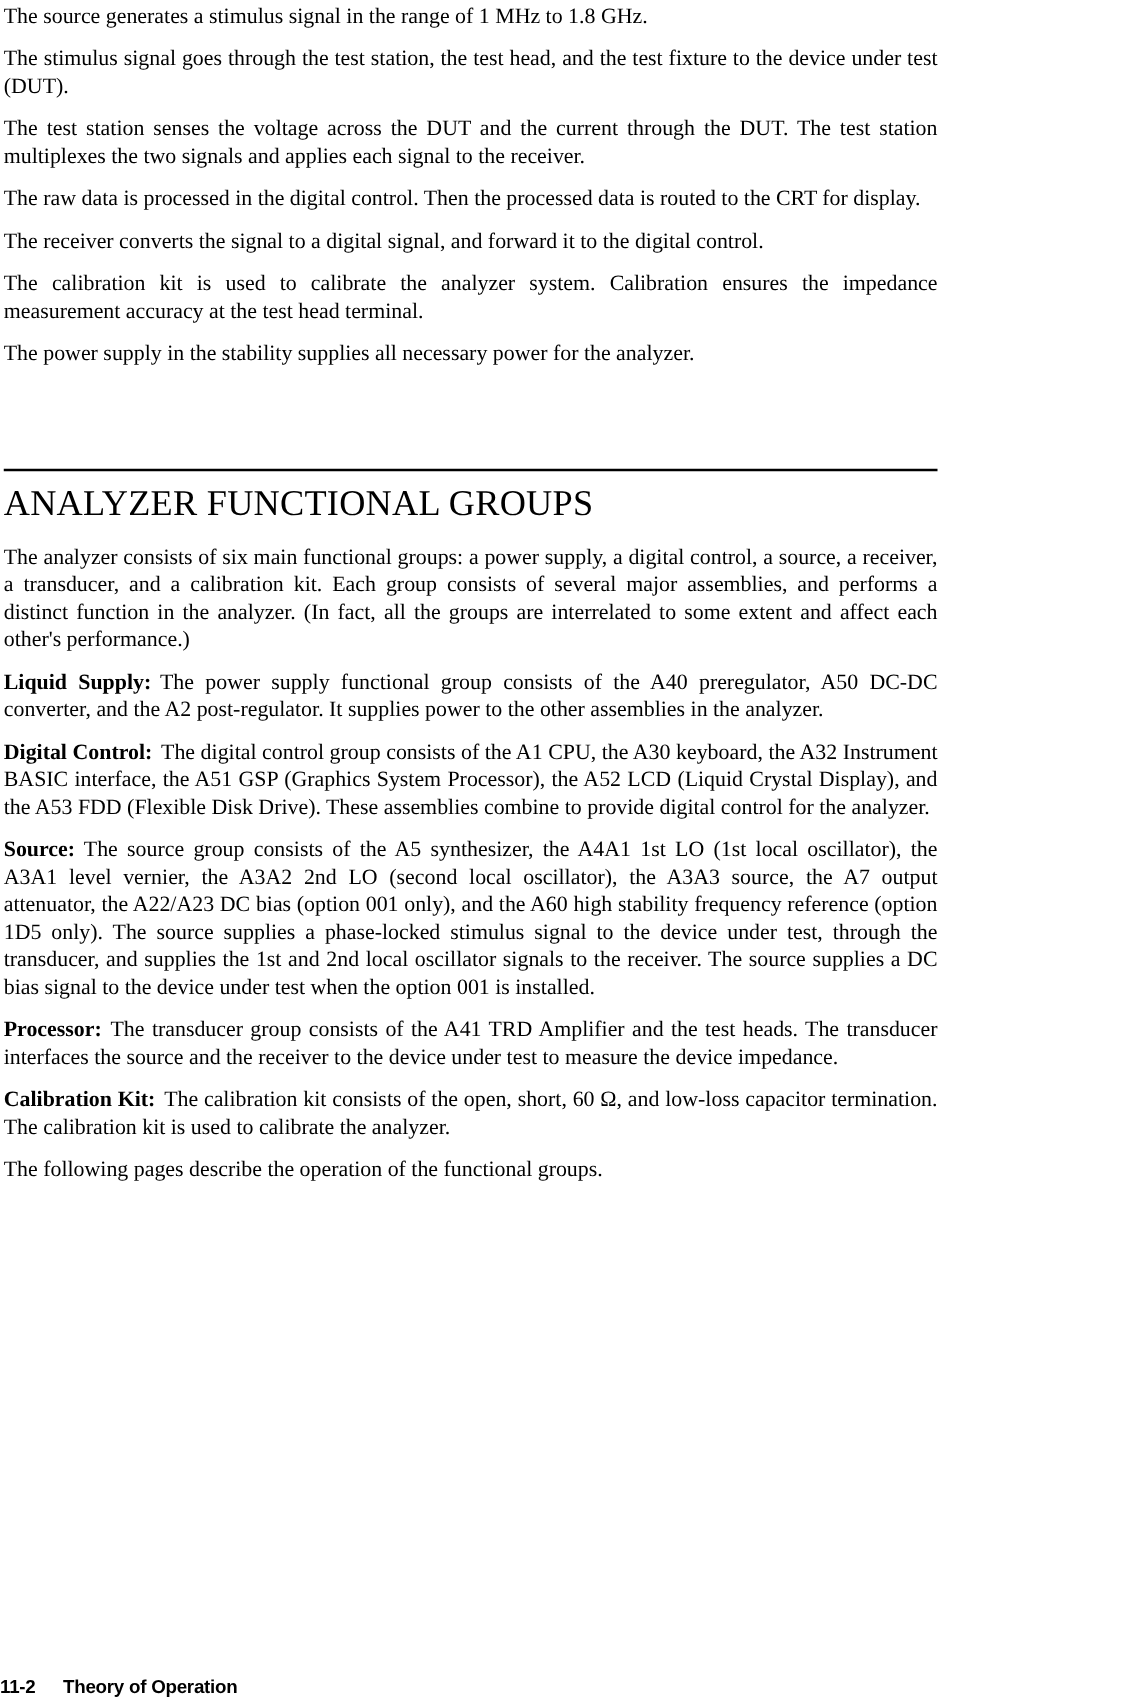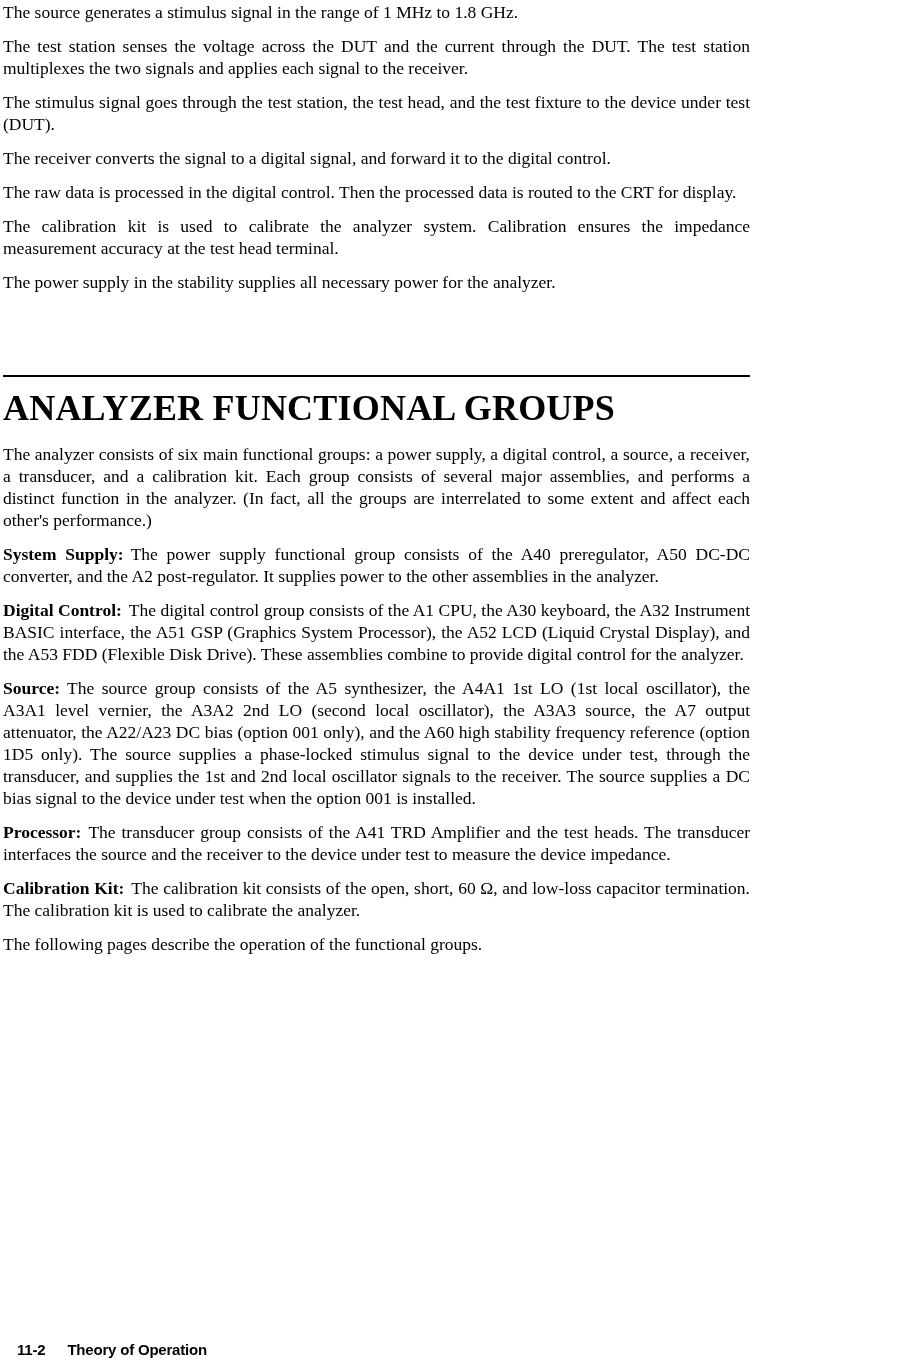--- a/index.html
+++ b/index.html
@@ -23,56 +23,56 @@
   .lead-label {
     font-weight: bold;
     margin-right: 7px;
   }
   .section-rule {
     border: none;
     border-top: 2px solid #000000;
     margin: 82px 0 10px 0;
   }
   .section-heading {
-    font-size: 36px;
-    font-weight: bold;
+    font-size: 29px;
+    font-weight: normal;
     margin: 0 0 14px 0;
     letter-spacing: 0.2px;
   }
   .footer {
     position: absolute;
-    left: 17px;
+    left: 0;
     bottom: 6px;
     font-family: "Liberation Sans", "DejaVu Sans", sans-serif;
     font-weight: bold;
     font-size: 15px;
     letter-spacing: -0.2px;
   }
   .footer-title { margin-left: 22px; }
 </style>
 </head>
 <body>
 
 <div class="page">
 
   <p class="para">The source generates a stimulus signal in the range of 1 MHz to 1.8 GHz.</p>
+  <p class="para">The stimulus signal goes through the test station, the test head, and the test fixture to the device under test (DUT).</p>
   <p class="para">The test station senses the voltage across the DUT and the current through the DUT. The test station multiplexes the two signals and applies each signal to the receiver.</p>
-  <p class="para">The stimulus signal goes through the test station, the test head, and the test fixture to the device under test (DUT).</p>
+  <p class="para">The raw data is processed in the digital control. Then the processed data is routed to the CRT for display.</p>
   <p class="para">The receiver converts the signal to a digital signal, and forward it to the digital control.</p>
-  <p class="para">The raw data is processed in the digital control. Then the processed data is routed to the CRT for display.</p>
   <p class="para">The calibration kit is used to calibrate the analyzer system. Calibration ensures the impedance measurement accuracy at the test head terminal.</p>
   <p class="para">The power supply in the stability supplies all necessary power for the analyzer.</p>
 
   <hr class="section-rule">
 
   <h1 class="section-heading">ANALYZER FUNCTIONAL GROUPS</h1>
 
   <p class="para">The analyzer consists of six main functional groups: a power supply, a digital control, a source, a receiver, a transducer, and a calibration kit. Each group consists of several major assemblies, and performs a distinct function in the analyzer. (In fact, all the groups are interrelated to some extent and affect each other's performance.)</p>
 
-  <p class="para"><span class="lead-label">System Supply:</span><span>The power supply functional group consists of the A40 preregulator, A50 DC-DC converter, and the A2 post-regulator. It supplies power to the other assemblies in the analyzer.</span></p>
+  <p class="para"><span class="lead-label">Liquid Supply:</span><span>The power supply functional group consists of the A40 preregulator, A50 DC-DC converter, and the A2 post-regulator. It supplies power to the other assemblies in the analyzer.</span></p>
 
   <p class="para"><span class="lead-label">Digital Control:</span><span>The digital control group consists of the A1 CPU, the A30 keyboard, the A32 Instrument BASIC interface, the A51 GSP (Graphics System Processor), the A52 LCD (Liquid Crystal Display), and the A53 FDD (Flexible Disk Drive). These assemblies combine to provide digital control for the analyzer.</span></p>
 
   <p class="para"><span class="lead-label">Source:</span><span>The source group consists of the A5 synthesizer, the A4A1 1st LO (1st local oscillator), the A3A1 level vernier, the A3A2 2nd LO (second local oscillator), the A3A3 source, the A7 output attenuator, the A22/A23 DC bias (option 001 only), and the A60 high stability frequency reference (option 1D5 only). The source supplies a phase-locked stimulus signal to the device under test, through the transducer, and supplies the 1st and 2nd local oscillator signals to the receiver. The source supplies a DC bias signal to the device under test when the option 001 is installed.</span></p>
 
 
   <p class="para"><span class="lead-label">Processor:</span><span>The transducer group consists of the A41 TRD Amplifier and the test heads. The transducer interfaces the source and the receiver to the device under test to measure the device impedance.</span></p>
 
   <p class="para"><span class="lead-label">Calibration Kit:</span><span>The calibration kit consists of the open, short, 60 Ω, and low-loss capacitor termination. The calibration kit is used to calibrate the analyzer.</span></p>
 

